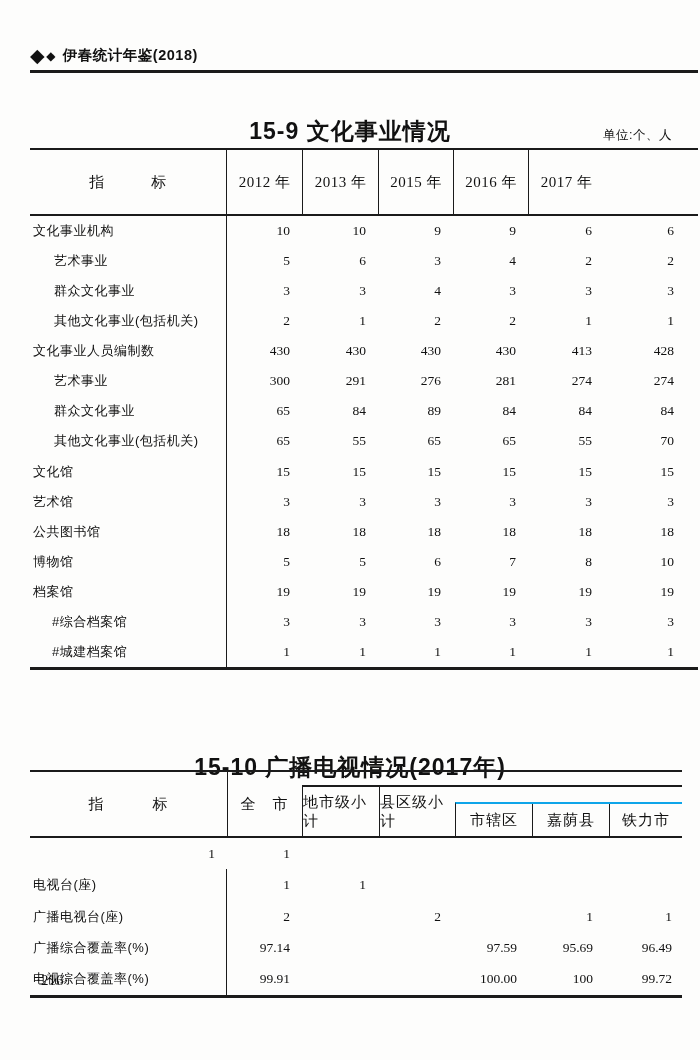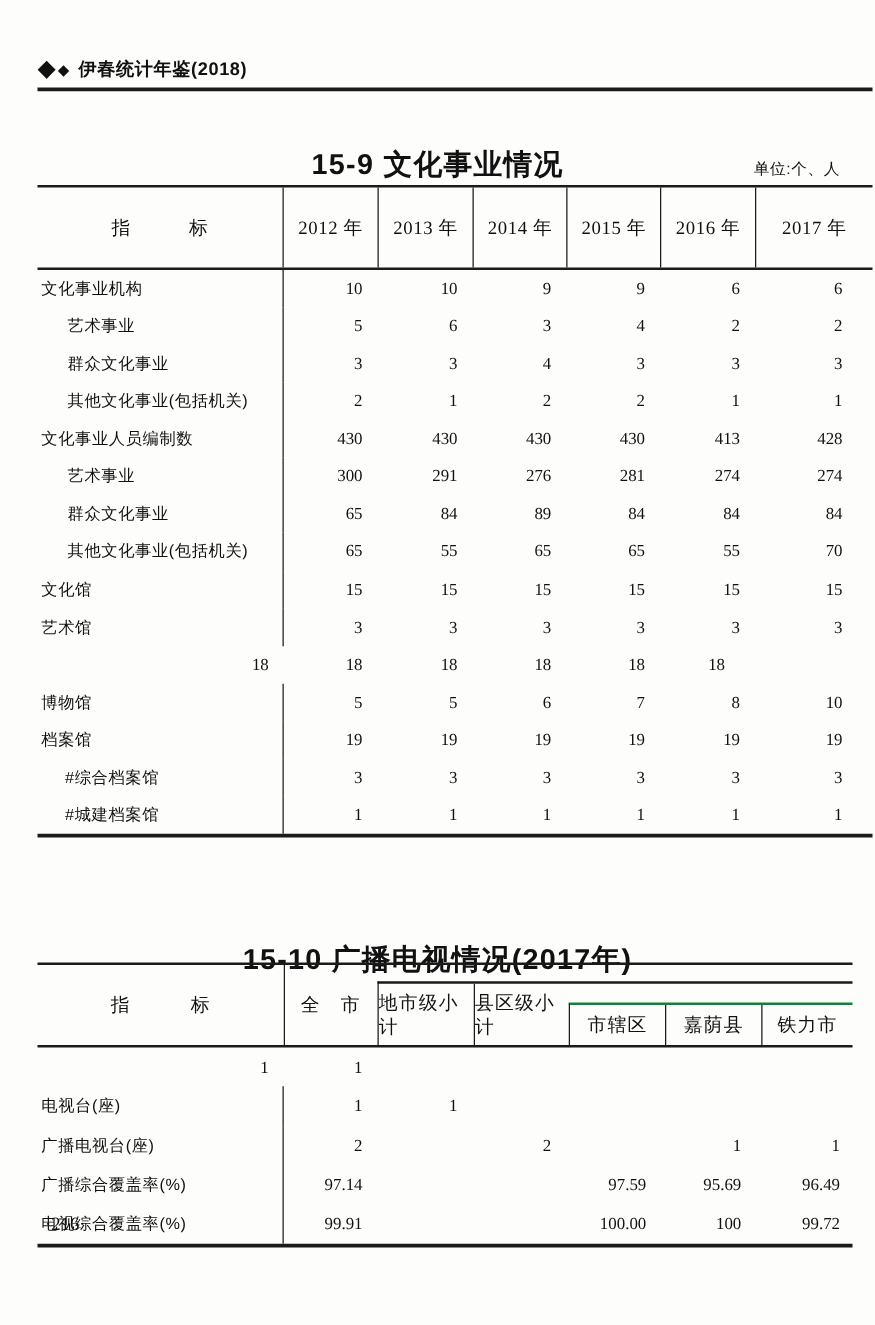--- a/index.html
+++ b/index.html
@@ -38,21 +38,21 @@
   .t1-body .trow{flex:1;display:grid;grid-template-columns:197px 75px 76px 75px 75px 76px 1fr;}
   .t1-body .num.c5{padding-right:24px;}
   
   .t2{top:770px;width:652px;}
   .t2-head{position:relative;height:64px;border-bottom:2px solid #1b1b1b;}
   .h2-stub{position:absolute;left:0;top:0;width:197px;height:100%;border-right:1.5px solid #1b1b1b;justify-content:center;}
   .h2-all{position:absolute;left:197px;top:0;width:75px;height:100%;justify-content:center;}
   .h2-grp{position:absolute;left:272px;top:13px;right:0;bottom:0;border-top:2px solid #1b1b1b;border-left:1.5px solid #1b1b1b;display:flex;}
   .h2-g1{width:76px;border-right:1.5px solid #1b1b1b;justify-content:center;}
   .h2-g2{width:75px;justify-content:center;}
-  .h2-sub{flex:1;margin-top:15px;border-top:2px solid #15803d;border-left:1.5px solid #1b1b1b;display:flex;}
+  .h2-sub{flex:1;margin-top:15px;border-top:2px solid #0ea5e9;border-left:1.5px solid #1b1b1b;display:flex;}
   .h2-s1{width:76px;justify-content:center;}
   .h2-s2{width:76px;border-left:1.5px solid #1b1b1b;justify-content:center;font-family:Liberation Serif, serif;}
   .h2-s3{flex:1;border-left:1.5px solid #1b1b1b;justify-content:center;font-family:Liberation Mono, monospace;}
   .t2-body{height:157px;display:flex;flex-direction:column;}
   .t2-body .trow{flex:1;display:grid;grid-template-columns:197px 75px 76px 75px 76px 76px 1fr;}
   .t2-body .num.c5{padding-right:10px;}
   
   .pageno{position:absolute;left:36px;top:972px;font-family:"Liberation Serif","DejaVu Serif",serif;font-size:15px;}
 </style>
 </head>
@@ -68,21 +68,20 @@
   <div class="brand-rule"></div>
 
   <div class="title title1">15-9  文化事业情况</div>
   <div class="unit">单位:个、人</div>
 
   <div class="tbl t1">
     <div class="t1-head">
       <div class="hc stub">指　　　标</div>
       <div class="hc yb y0" style="border-left:none;">2012 年</div>
       <div class="hc yb">2013 年</div>
-      <div class="hc yb">2014 年</div>
       <div class="hc yb">2015 年</div>
       <div class="hc yb">2016 年</div>
       <div class="hc yb">2017 年</div>
     </div>
     <div class="t1-body">
         <div class="trow">
           <div class="cell lbl ind0">文化事业机构</div>
           <div class="cell num c0">10</div>
           <div class="cell num c1">10</div>
           <div class="cell num c2">9</div>
@@ -165,20 +164,21 @@
         <div class="trow">
           <div class="cell lbl ind0">艺术馆</div>
           <div class="cell num c0">3</div>
           <div class="cell num c1">3</div>
           <div class="cell num c2">3</div>
           <div class="cell num c3">3</div>
           <div class="cell num c4">3</div>
           <div class="cell num c5">3</div>
         </div>
         <div class="trow">
+          <div class="cell lbl ind0">公共图书馆</div>
           <div class="cell num c0">18</div>
           <div class="cell num c1">18</div>
           <div class="cell num c2">18</div>
           <div class="cell num c3">18</div>
           <div class="cell num c4">18</div>
           <div class="cell num c5">18</div>
         </div>
         <div class="trow">
           <div class="cell lbl ind0">博物馆</div>
           <div class="cell num c0">5</div>

